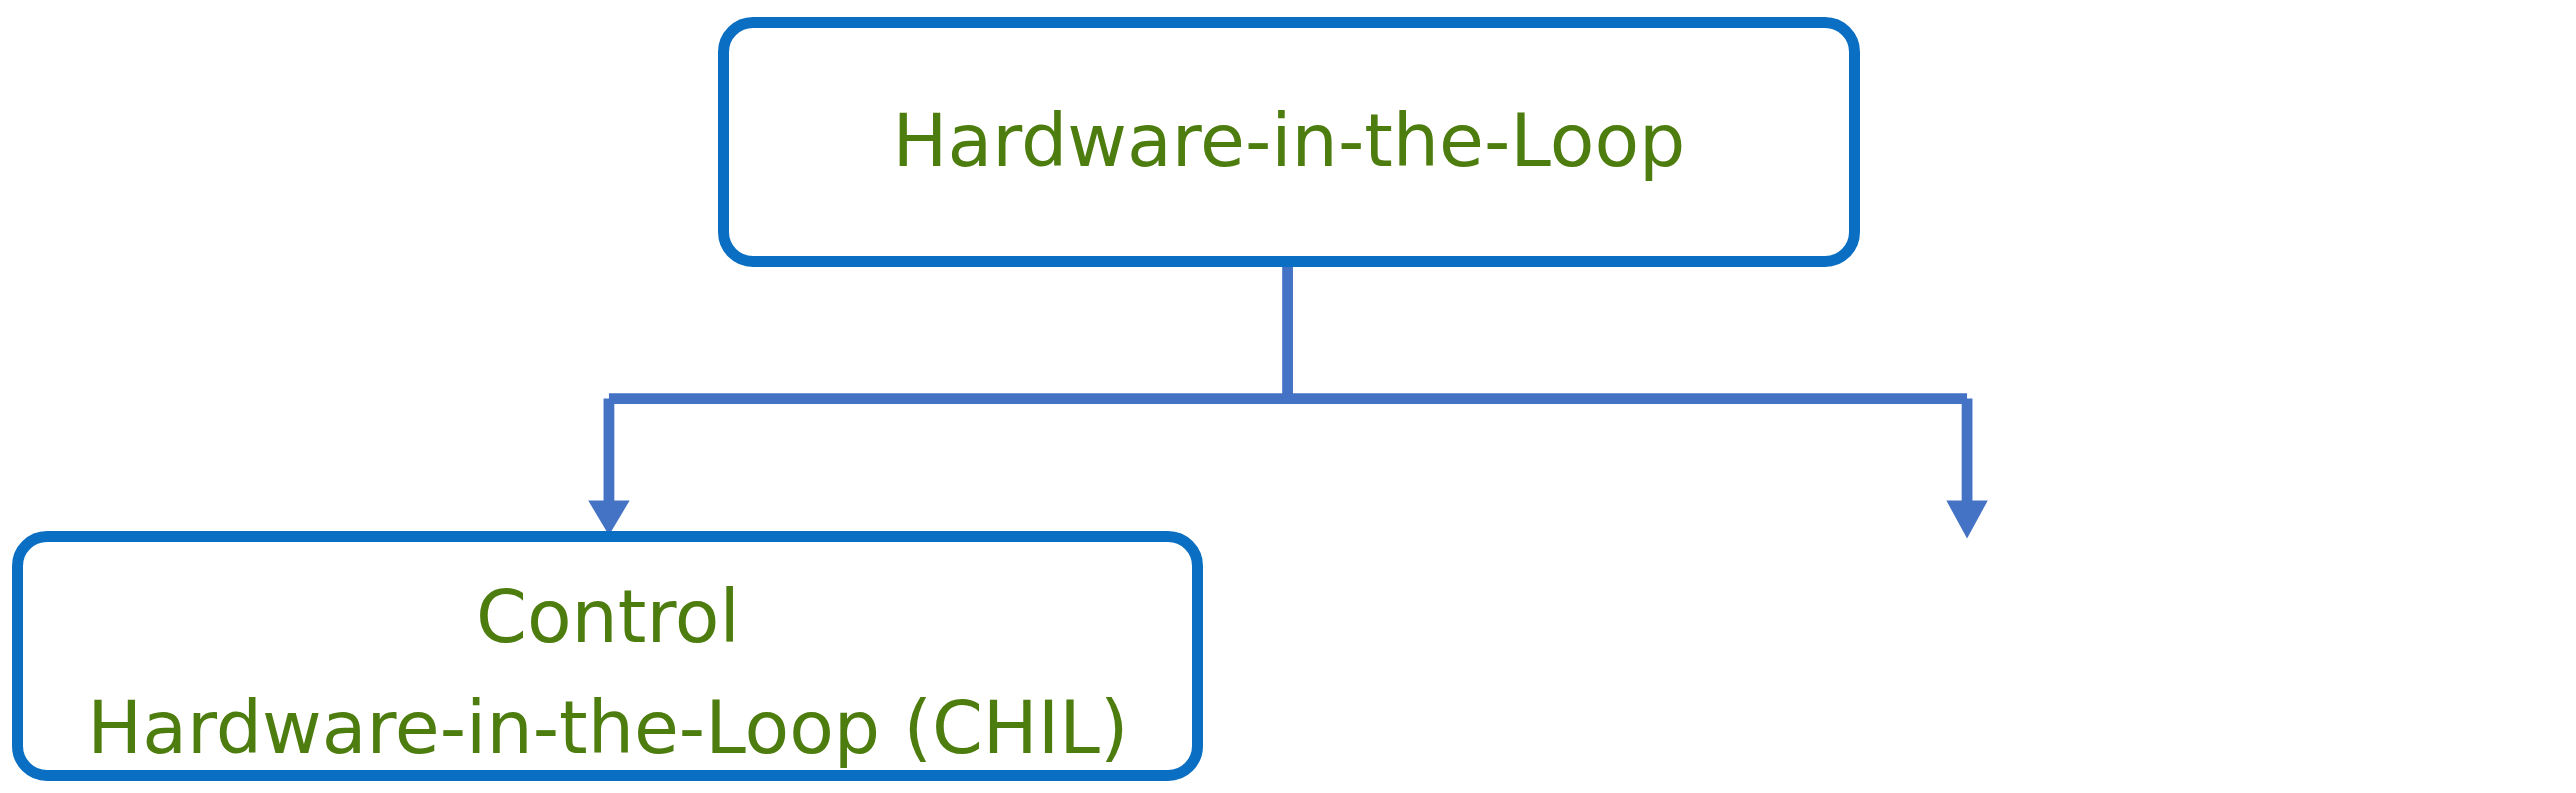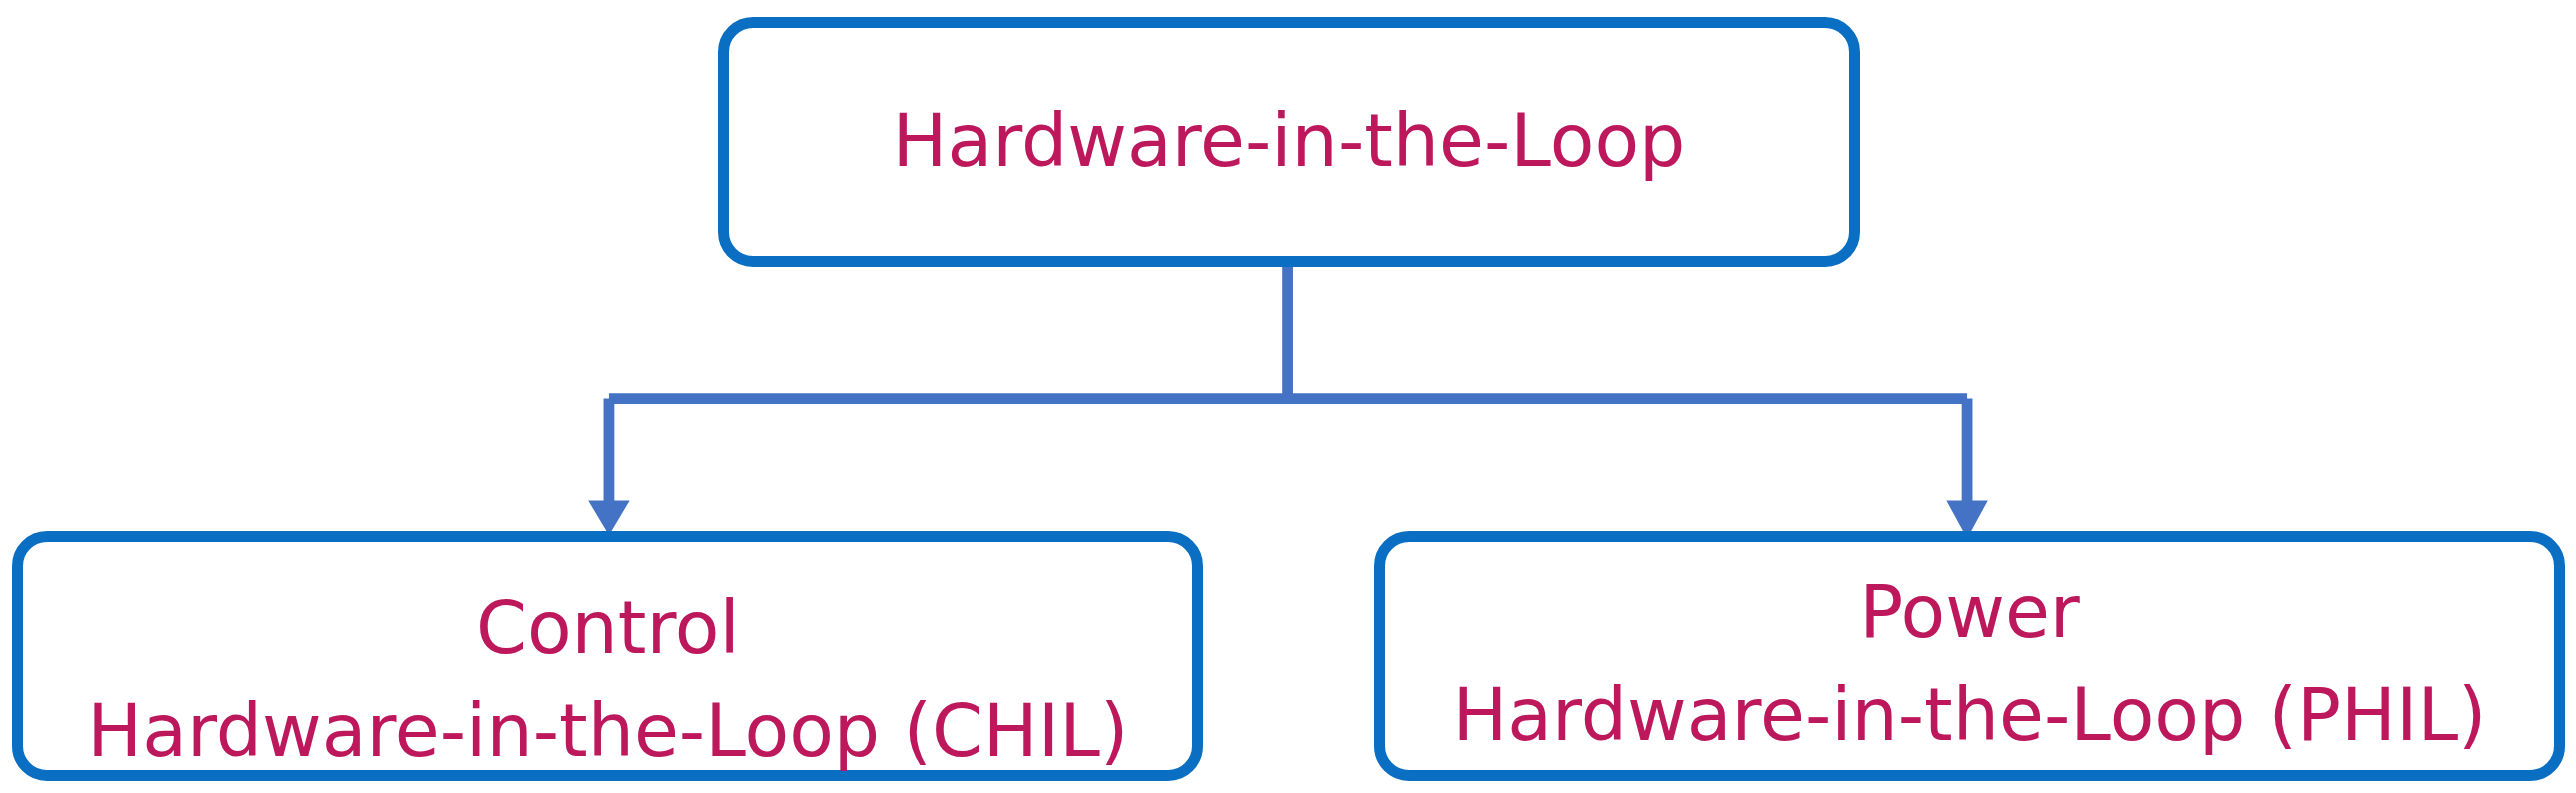--- a/index.html
+++ b/index.html
@@ -22,21 +22,21 @@
   .node {
     position: absolute;
     box-sizing: border-box;
     background: #ffffff;
     border-style: solid;
     border-color: #0A6FC2;
     display: flex;
     flex-direction: column;
     align-items: center;
     justify-content: center;
-    color: #be185d;
+    color: #4d7c0f;
     text-align: center;
     line-height: 1.18;
     white-space: nowrap;
   }
   #node-hil {
     left: 718px;
     top: 17.4px;
     width: 1142px;
     height: 250px;
     border-width: 11.6px;
@@ -46,35 +46,35 @@
   #node-hil .node-line-1 { margin-bottom: 3.3px; }
   #node-chil {
     left: 12.4px;
     top: 531px;
     width: 1191px;
     height: 250px;
     border-width: 11.6px;
     border-radius: 35px;
     font-size: 73px;
     justify-content: flex-start;
-    padding-top: 43px;
+    padding-top: 32px;
   }
   #node-phil {
     left: 1374px;
     top: 531px;
     width: 1191px;
     height: 250px;
     border-width: 11.6px;
     border-radius: 35px;
     font-size: 73px;
     justify-content: flex-start;
     padding-top: 26.5px;
   }
   #node-chil .node-line-2,
-  #node-phil .node-line-2 { margin-top: 17px; text-align: right; }
+  #node-phil .node-line-2 { margin-top: 25px; text-align: right; }
   #connectors {
     position: absolute;
     left: 0;
     top: 0;
     width: 2576px;
     height: 793px;
     pointer-events: none;
   }
 </style>
 </head>
@@ -97,19 +97,15 @@
 
   <div class="node" id="node-hil">
     <div class="node-line-1">Hardware-in-the-Loop</div>
   </div>
 
   <div class="node" id="node-chil">
     <div class="node-line-1">Control</div>
     <div class="node-line-2">Hardware-in-the-Loop (CHIL)</div>
   </div>
 
-  <div class="node" id="node-phil">
-    <div class="node-line-1">Power</div>
-    <div class="node-line-2">Hardware-in-the-Loop (PHIL)</div>
-  </div>
 
 </div>
 
 
 </body></html>

